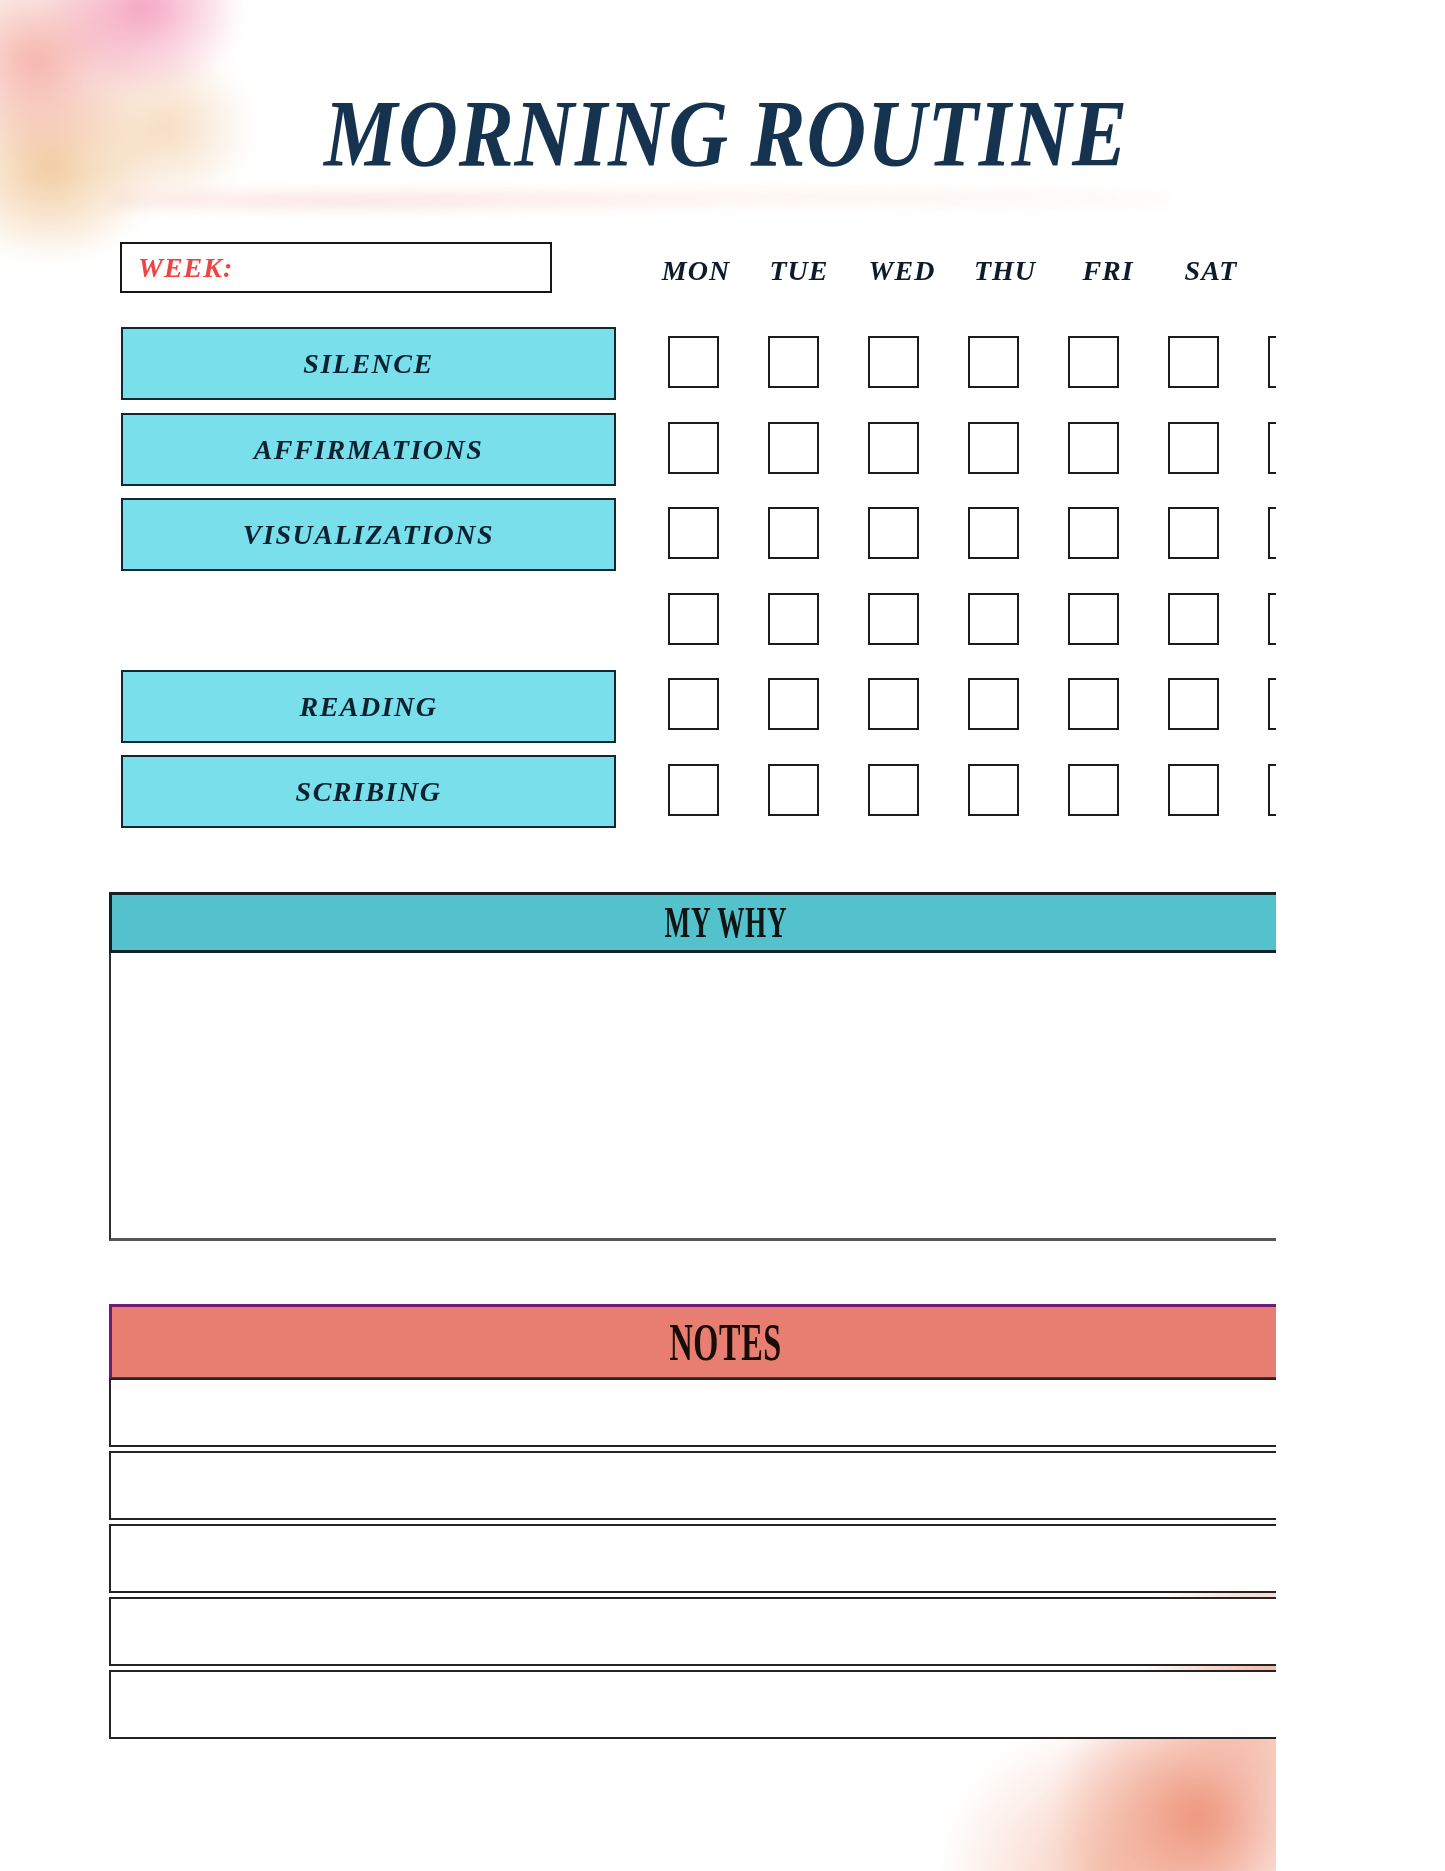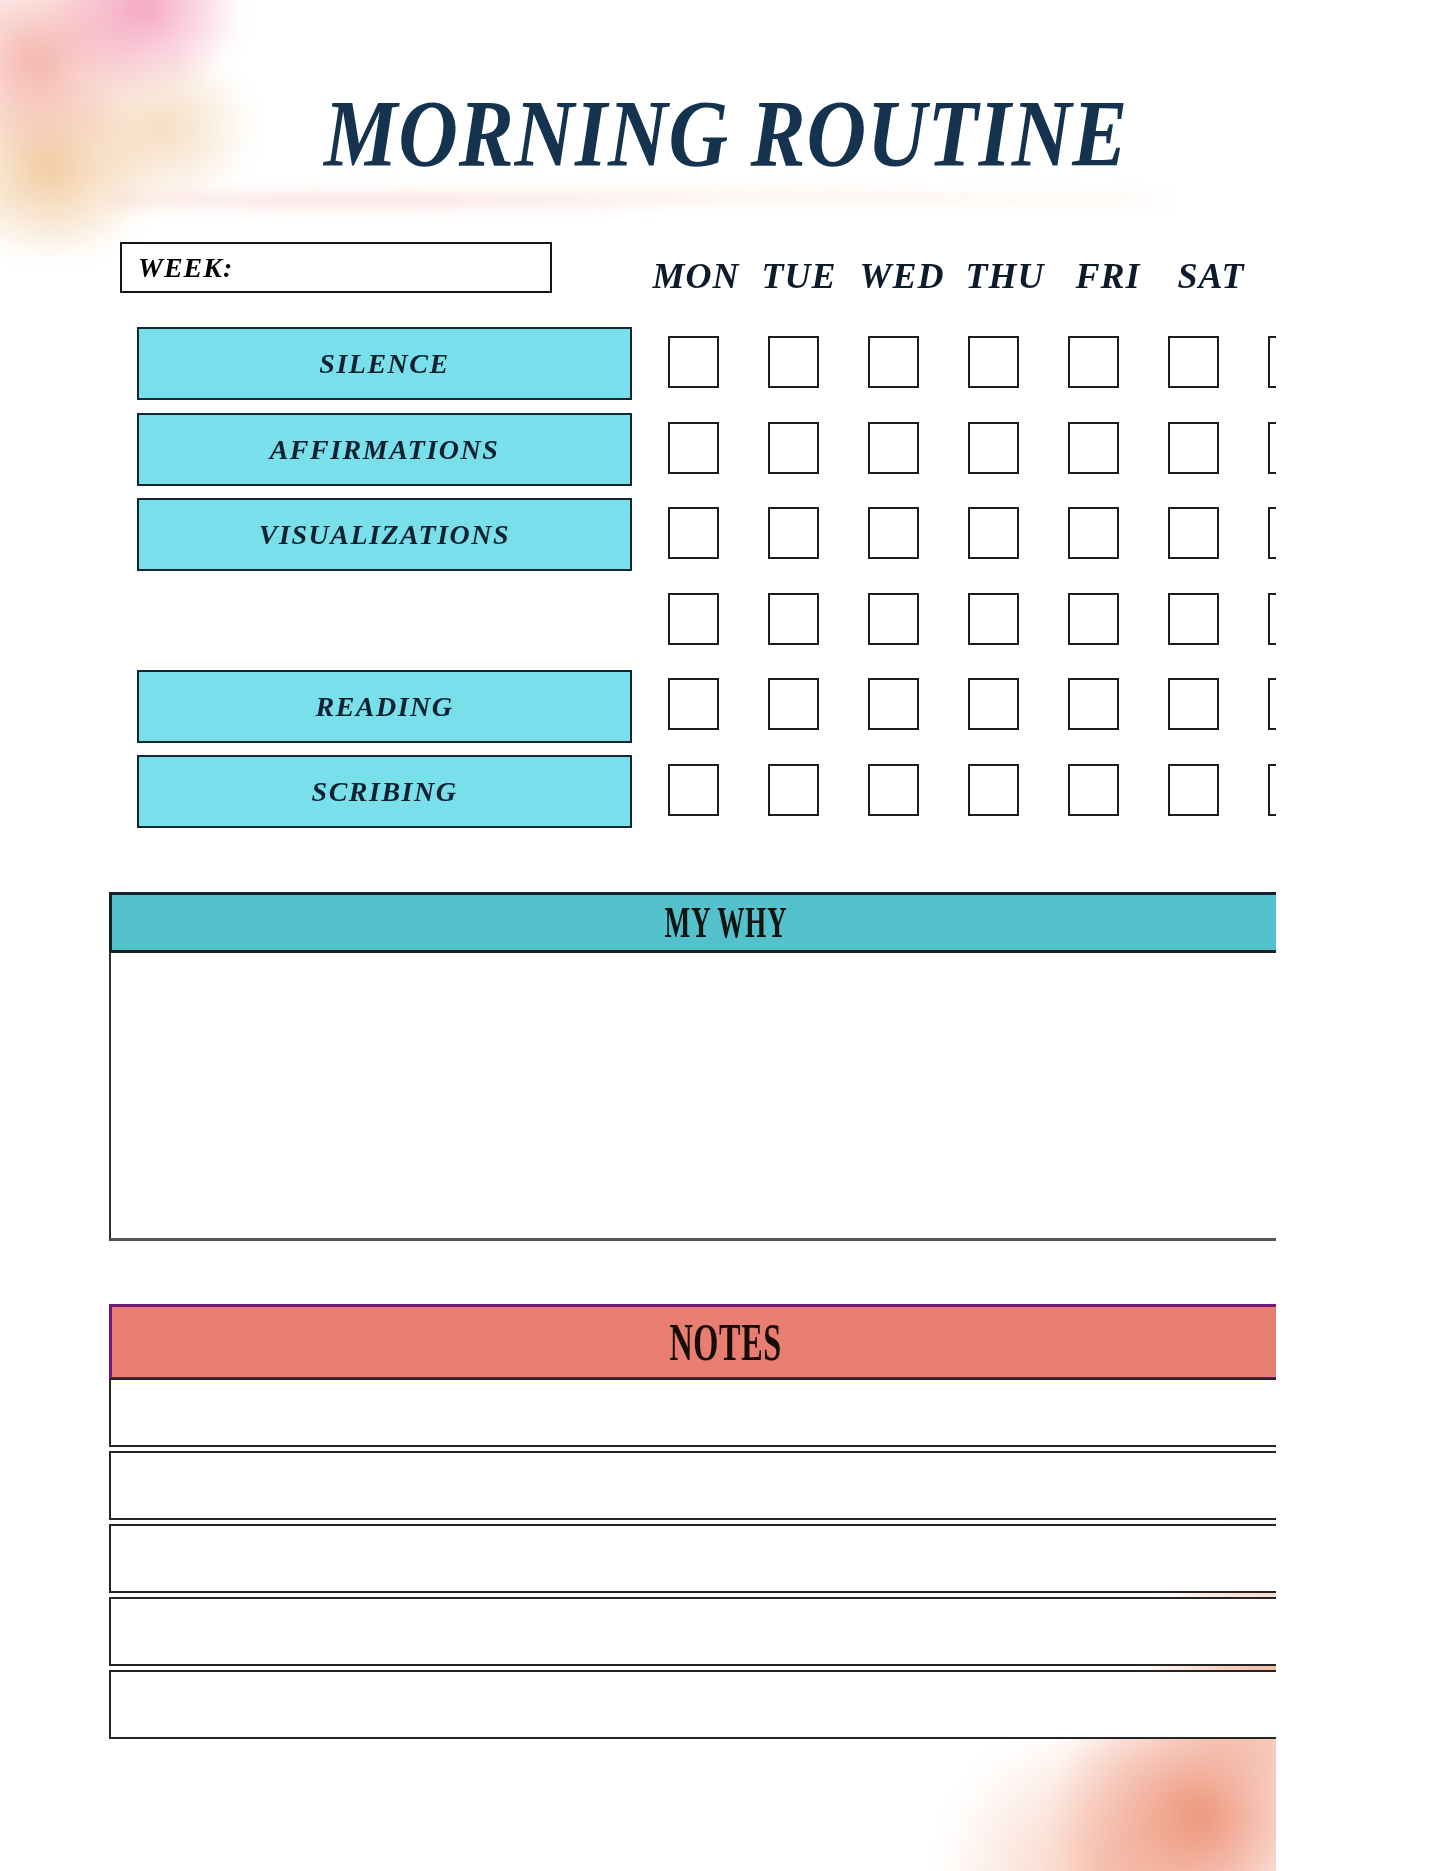--- a/index.html
+++ b/index.html
@@ -49,42 +49,41 @@
     white-space:nowrap;
   }
 
   
   .week-box{
     position:absolute;left:120px;top:242px;width:432px;height:51px;
     box-sizing:border-box;border:2px solid #161616;background:#fff;
     display:flex;align-items:center;
   }
   .week-box .lbl{
-    padding-left:16px;font-size:28px;font-weight:bold;font-style:italic;color:#000000;
+    padding-left:16px;font-size:28px;font-weight:bold;font-style:italic;color:#ef4444;
     letter-spacing:1px;
   }
 
   
   .day-label{
     position:absolute;top:255px;width:110px;height:36px;
-    text-align:center;font-size:36px;font-weight:bold;font-style:italic;
+    text-align:center;font-size:28px;font-weight:bold;font-style:italic;
     color:#0e1b2b;letter-spacing:1px;
   }
   .d0{left:641px}.d1{left:744px}.d2{left:847px}.d3{left:950px}
   .d4{left:1053px}.d5{left:1156px}.d6{left:1259px}
 
   
   .habit-row{
     position:absolute;left:121px;width:495px;height:73px;
     box-sizing:border-box;border:2.5px solid #132634;
     background:var(--habit-cyan,#79dfeb);
     display:flex;align-items:center;justify-content:center;
     font-size:28px;font-weight:bold;font-style:italic;color:#0d2130;
     letter-spacing:1.5px;
-    margin-left:16px;
   }
   .h0{top:327px}.h1{top:413px}.h2{top:498px}.h3{top:584px}.h4{top:670px}.h5{top:755px}
 
   
   .checkbox-grid{
     position:absolute;left:668px;top:336px;
     display:grid;
     grid-template-columns:repeat(7,51px);
     grid-auto-rows:52px;
     column-gap:49px;row-gap:33.6px;

